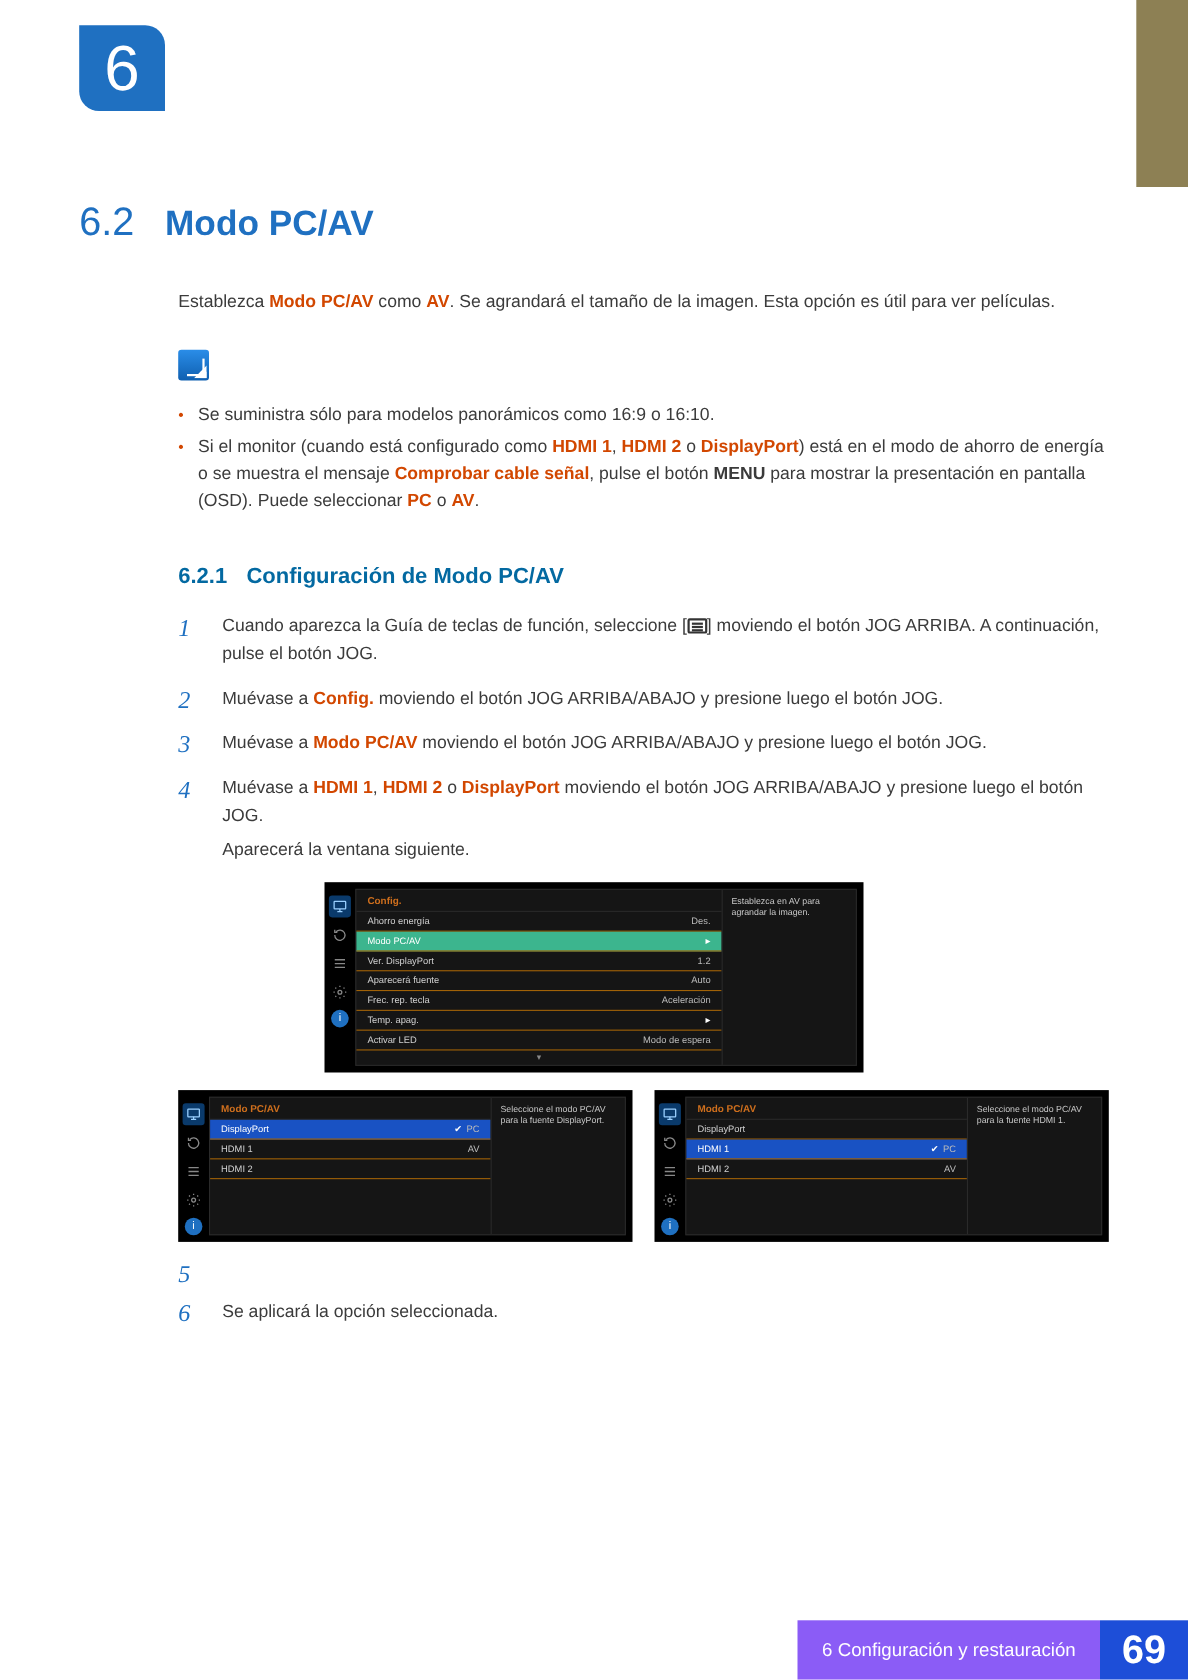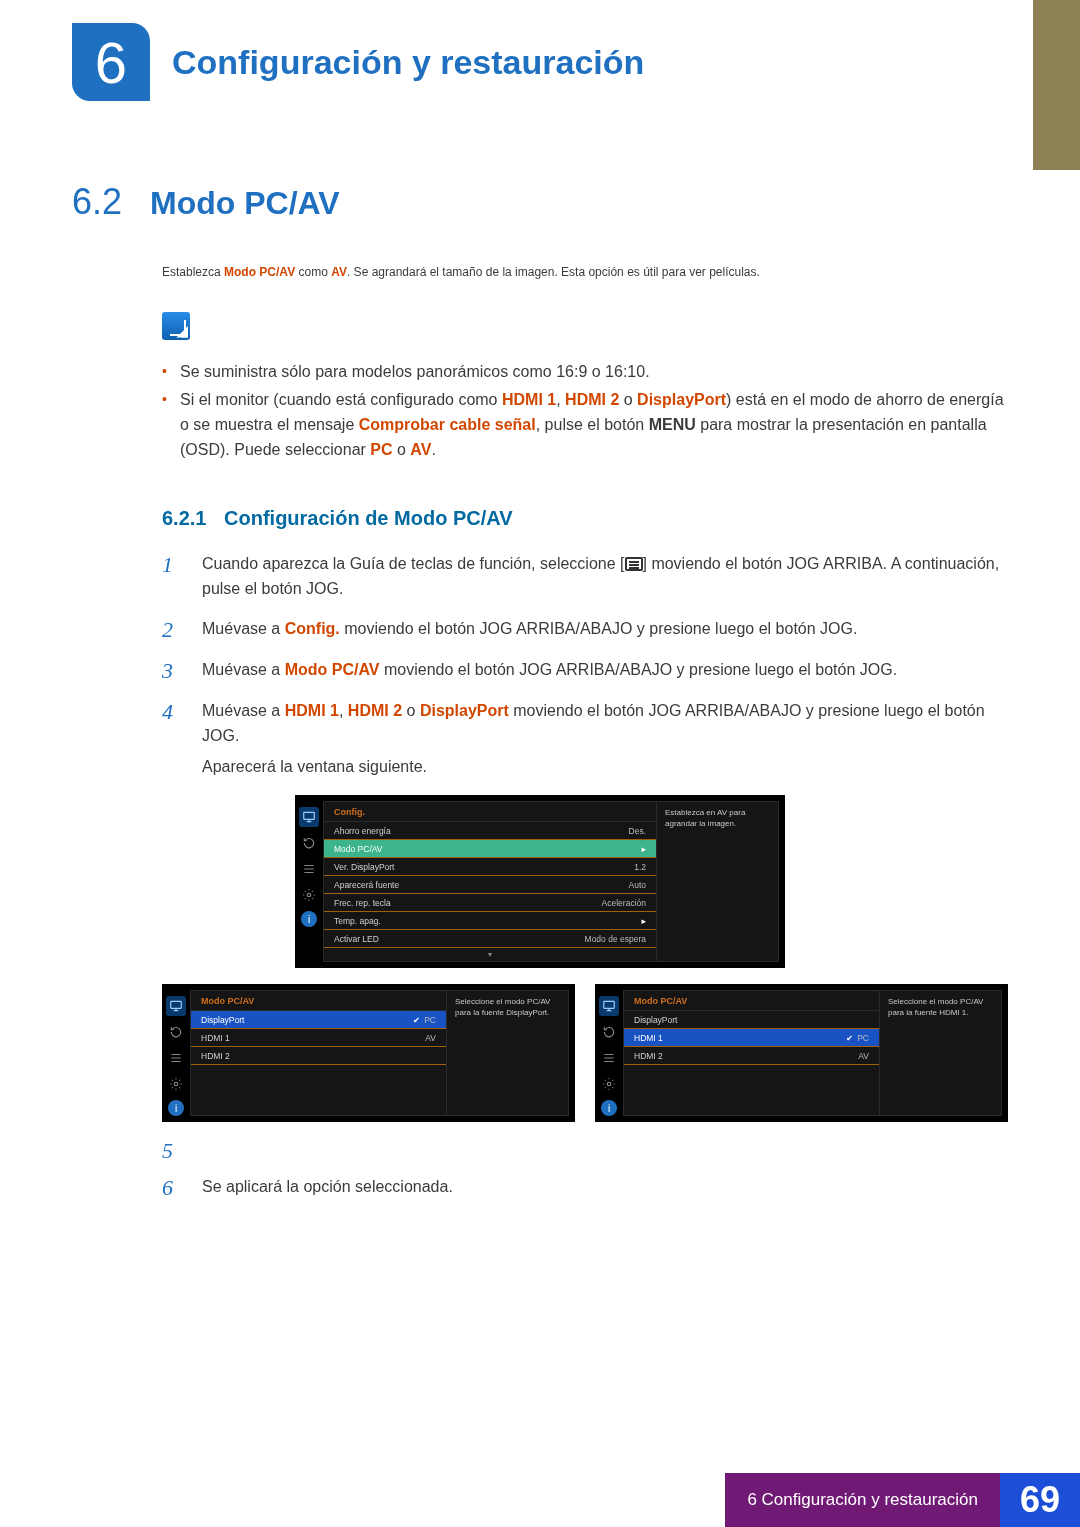--- a/index.html
+++ b/index.html
@@ -14,21 +14,21 @@
     font-weight: 300;
     display: flex; align-items: center; justify-content: center;
     border-top-right-radius: 18px;
     border-bottom-left-radius: 18px;
     margin-right: 22px;
   }
   .chapter-title { color: #1f70c1; font-size: 34px; font-weight: 700; }
   .section-heading { display: flex; align-items: baseline; gap: 28px; margin-bottom: 40px; margin-left: 0; }
   .section-num { color: #1f70c1; font-size: 36px; font-weight: 400; }
   .section-title { color: #1f70c1; font-size: 32px; font-weight: 700; }
-  .body-text { font-size: 12px; line-height: 1.55; color: #3b3b3b; margin-left: 90px; margin-bottom: 28px; }
+  .body-text { font-size: 16px; line-height: 1.55; color: #3b3b3b; margin-left: 90px; margin-bottom: 28px; }
   .body-text .hl { color: #d24700; font-weight: 700; }
   .info-block { display: flex; gap: 20px; margin-left: 90px; margin-bottom: 40px; flex-direction: column; }
   .info-icon {
     width: 28px; height: 28px; flex: 0 0 28px;
     background: linear-gradient(#2a8de8,#0f5fb0);
     border-radius: 3px;
     position: relative;
     margin-top: 2px;
   }
   .info-icon::before {
@@ -78,34 +78,33 @@
   .osd-row-item.highlight-green { background: #3cb58e; color: #fff; }
   .osd-row-item.highlight-blue { background: #1952c3; color: #fff; }
   .osd-row-item .chev { color: #fff; font-size: 9px; }
   .osd-row-item .val { color: #bbb; }
   .osd-row-item .chk::before { content: "✔"; margin-right: 4px; color: #fff; }
   .osd-desc { width: 122px; border-left: 1px solid #2a2a2a; color: #c8c8c8; font-size: 8px; line-height: 1.3; padding: 6px 8px; }
   .osd-footer-arrow { text-align: center; color: #888; font-size: 8px; padding: 2px 0; }
 
   
   .page-footer { position: absolute; left: 0; right: 0; bottom: 0; display: flex; justify-content: flex-end; align-items: stretch; }
-  .footer-label { background: #701a75; color: #fff; font-size: 17px; padding: 14px 22px; display:flex; align-items:center; }
+  .footer-label { background: #8b5cf6; color: #fff; font-size: 17px; padding: 14px 22px; display:flex; align-items:center; }
   .footer-page { background: #1d4ed8; color: #fff; font-size: 36px; font-weight: 700; padding: 6px 20px; display:flex; align-items:center;}
   .footer-stripe { position:absolute; top:0; right:0; width:47px; height:170px; background:#8d8054; }
 </style>
 </head>
 <body>
 
 <div class="page">
 
   <div class="footer-stripe"></div>
 
   <div class="chapter-header">
     <div class="chapter-badge">6</div>
-    <div class="chapter-title">Configuración y restauración</div>
   </div>
 
   <div class="section-heading">
     <span class="section-num">6.2</span>
     <span class="section-title">Modo PC/AV</span>
   </div>
 
   <p class="body-text">
     <span>Establezca </span><span class="hl">Modo PC/AV</span><span> como </span><span class="hl">AV</span><span>. Se agrandará el tamaño de la imagen. Esta opción es útil para ver películas.</span>
   </p>

